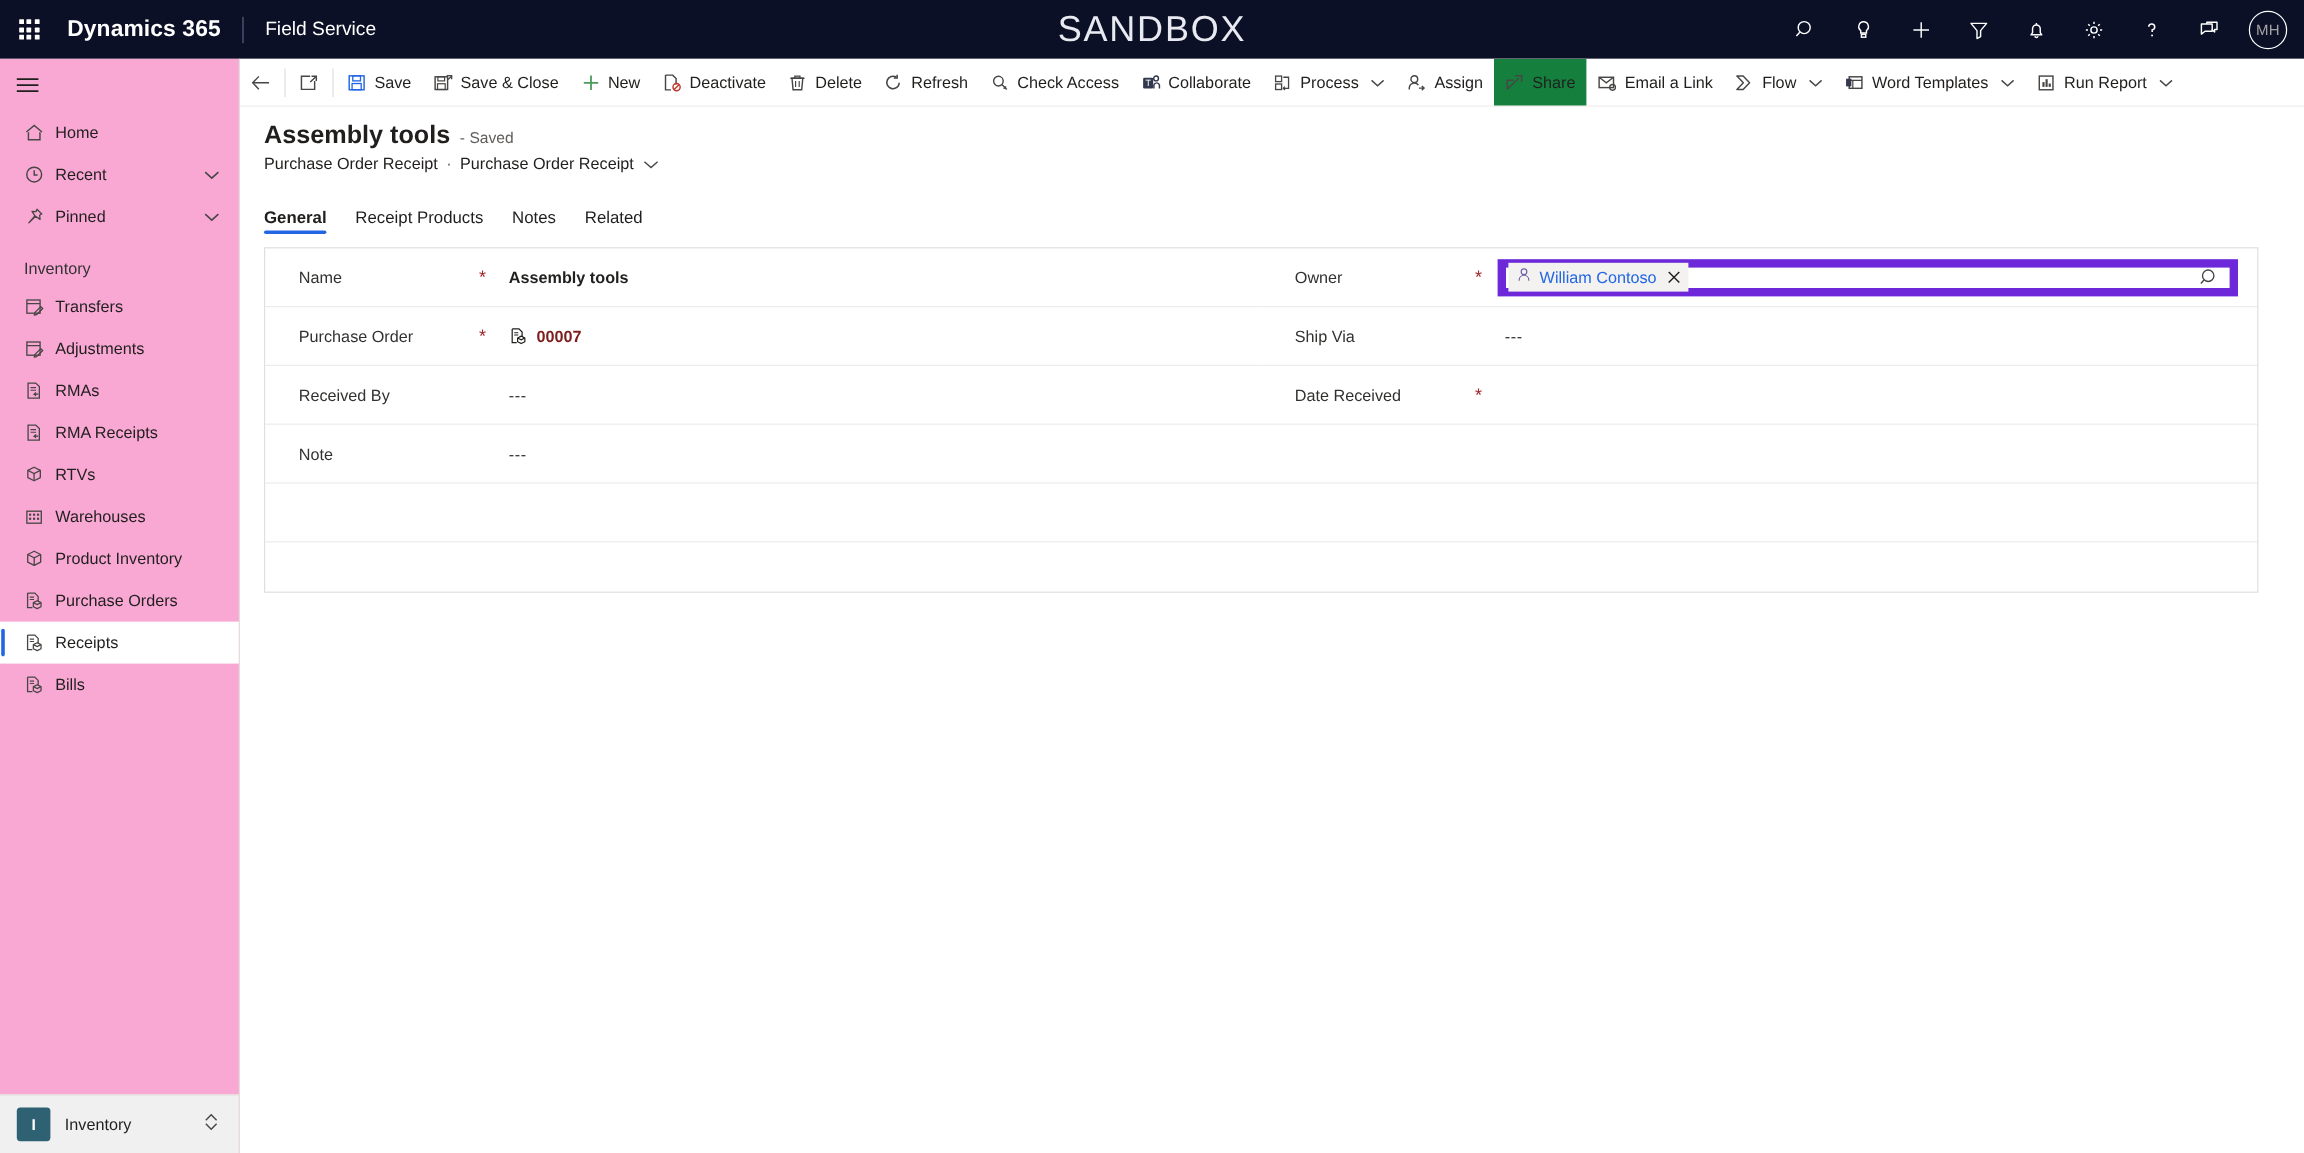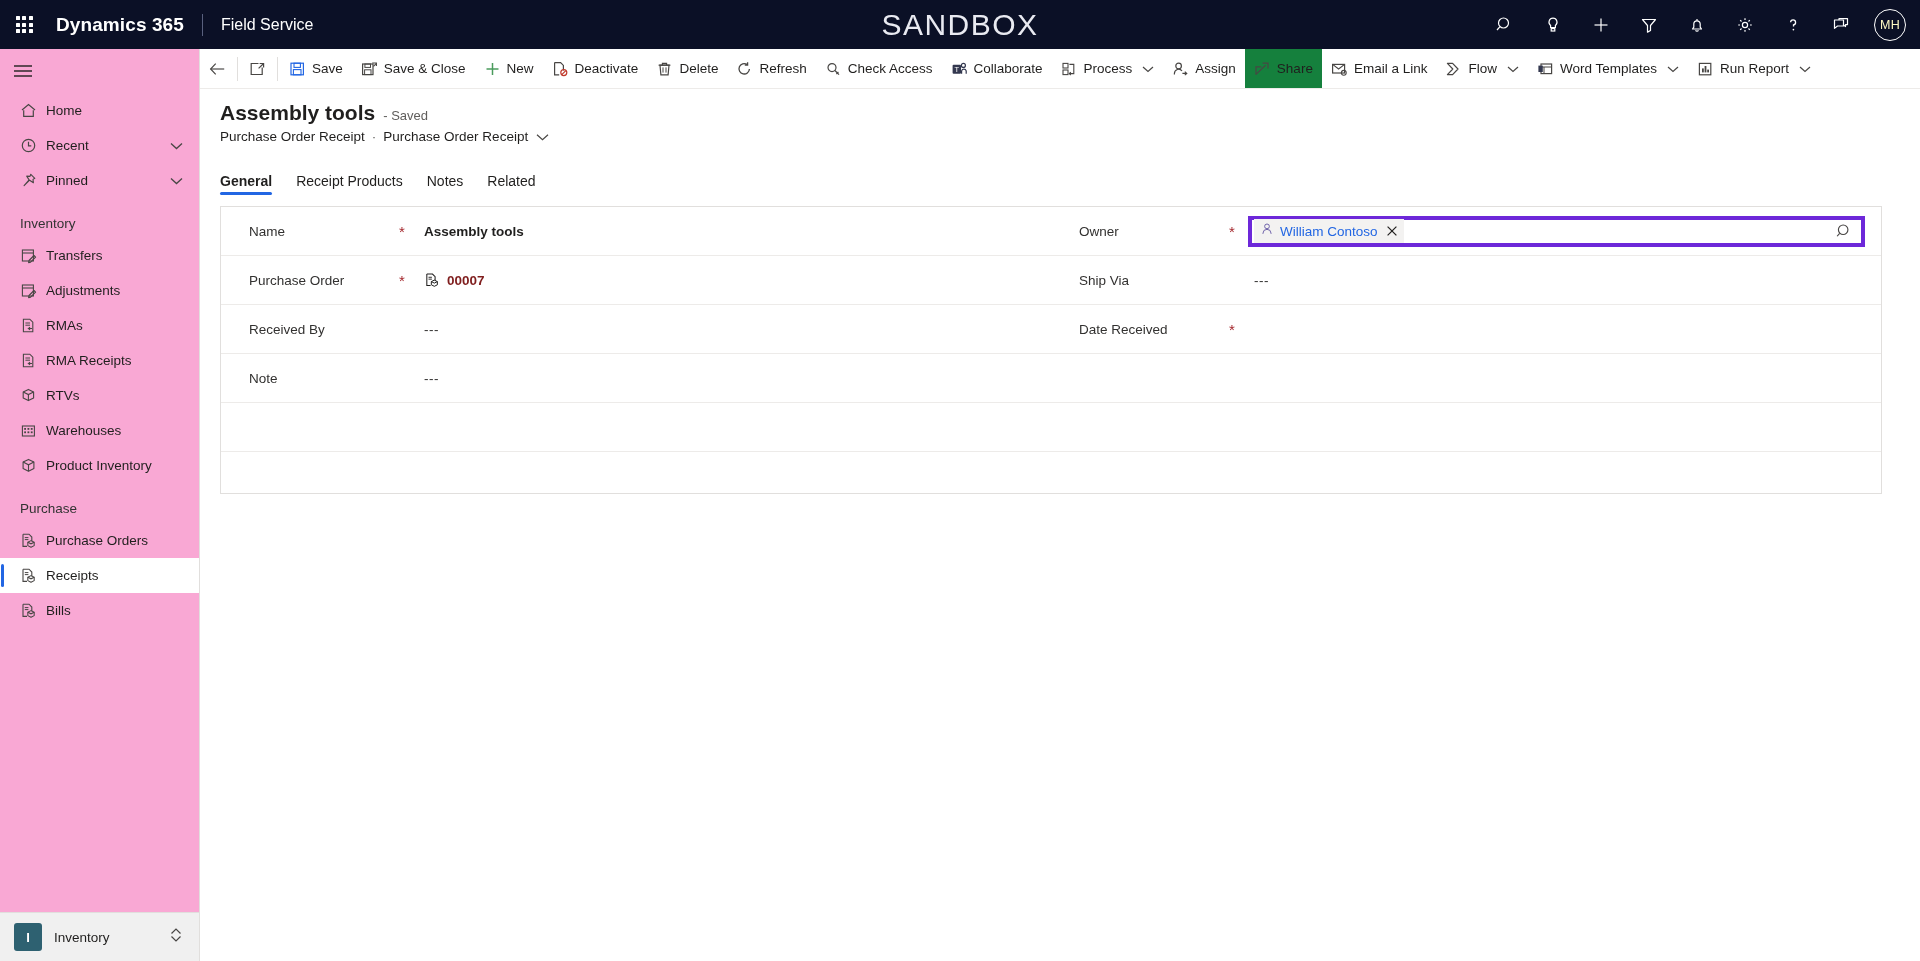--- a/index.html
+++ b/index.html
@@ -48,21 +48,21 @@
     margin-left: auto; display: flex; align-items: center;
     padding-right: 14px; height: 49px; position: relative; z-index: 3;
   }
   .tb-icon {
     width: 48px; height: 49px; display: flex; align-items: center; justify-content: center;
     cursor: pointer;
   }
   .tb-icon svg { display: block; }
   .avatar {
     width: 32px; height: 32px; border-radius: 50%;
-    border: 1.5px solid #ffffff; color: #fef9c3;
+    border: 1.5px solid #ffffff; color: #a3a3a3;
     display: flex; align-items: center; justify-content: center;
     font-size: 12.5px; letter-spacing: .3px; margin-left: 9px; cursor: pointer;
   }
 
   
   .sidebar {
     position: absolute; top: 49px; left: 0;
     width: 200px; height: 912px;
     background: #f9a8d4;
     border-right: 1px solid #e1dfdd;
@@ -163,21 +163,21 @@
     flex: 1; font-size: 13.5px; color: #201f1e; padding-left: 15px;
     display: flex; align-items: center; min-width: 0;
   }
   .field-value.bold { font-weight: bold; }
   .muted { color: #323130; letter-spacing: .5px; }
   .link-val { color: #7f1d1d; font-weight: bold; cursor: pointer; }
   .po-ico { display: inline-flex; margin-right: 7px; align-items: center; }
 
   
   .lookup-box {
-    flex: 1; height: 31px; border: 4px solid #6d28d9; background: #ffffff;
+    flex: 1; height: 31px; border: 7px solid #6d28d9; background: #ffffff;
     display: flex; align-items: center; margin-left: 9px; padding: 0 4px 0 2px;
   }
   .pill {
     display: flex; align-items: center; height: 24px; background: #f3f2f1;
     padding: 0 4px 0 6px; gap: 6px; cursor: pointer;
   }
   .pill-name { font-size: 13.5px; color: #2266e3; }
   .pill-x { display: flex; align-items: center; cursor: pointer; padding: 0 2px; }
   .lookup-search { margin-left: auto; display: flex; align-items: center; padding-right: 3px; cursor: pointer; }
 
@@ -388,21 +388,20 @@
     <span class="sb-ico">
       <svg width="17" height="17" viewBox="0 0 17 17">
           <path d="M8.5 2.4l5.4 2.7v6.4L8.5 14.2 3.1 11.5V5.1z" fill="none" stroke="#484644" stroke-width="1.1" stroke-linejoin="round"></path>
           <path d="M3.1 5.1l5.4 2.7 5.4-2.7" fill="none" stroke="#484644" stroke-width="1.1"></path>
           <path d="M8.5 7.8v6.4" fill="none" stroke="#484644" stroke-width="1.1"></path>
         </svg>
     </span>
     <span class="sb-label">Product Inventory</span>
   </div>
 
-  <div class="sb-group">Purchase</div>
 
   <div class="sb-item">
     <span class="sb-ico">
       <svg width="17" height="17" viewBox="0 0 17 17">
           <path d="M3 2.2h6l2.8 2.8v4.2" fill="none" stroke="#484644" stroke-width="1.1"></path>
           <path d="M3 2.2v12.2h4" fill="none" stroke="#484644" stroke-width="1.1"></path>
           <line x1="4.8" y1="5.6" x2="8.4" y2="5.6" stroke="#484644" stroke-width="1"></line>
           <line x1="4.8" y1="7.6" x2="8.4" y2="7.6" stroke="#484644" stroke-width="1"></line>
           <path d="M11 8.6l3.2 1.6v3.4L11 15.2 7.8 13.6v-3.4z" fill="none" stroke="#484644" stroke-width="1.05" stroke-linejoin="round"></path>
           <path d="M7.8 10.2L11 11.8l3.2-1.6" fill="none" stroke="#484644" stroke-width="1.05"></path>

